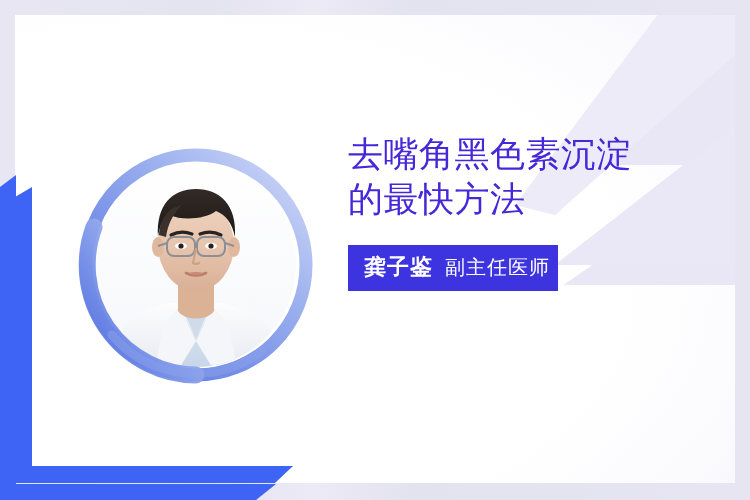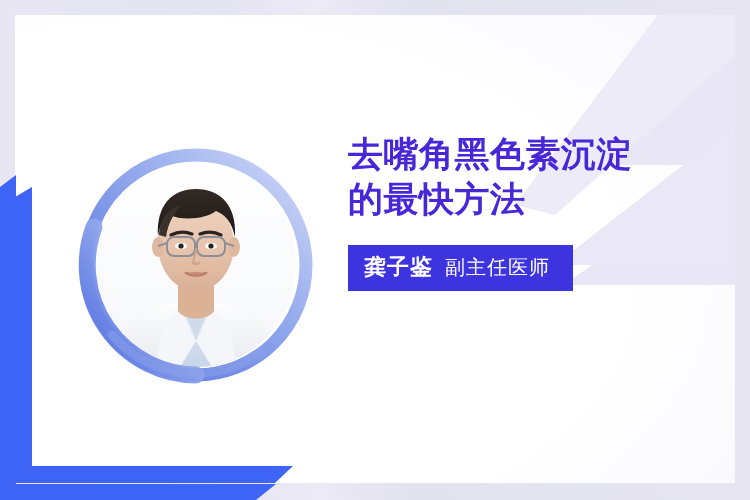--- a/index.html
+++ b/index.html
@@ -110,31 +110,31 @@
     position: absolute;
     left: 333px;
     top: 116px;
     width: 390px;
   }
 
   .title {
     color: #4628d8;
     font-size: 35px;
     line-height: 45px;
-    font-weight: 700;
+    font-weight: 400;
     letter-spacing: 0.5px;
     white-space: pre-line;
     margin: 0;
   }
 
   .badge {
     display: inline-block;
     margin-top: 24px;
     background: #3d34e0;
-    padding: 7px 23px 9px 16px;
+    padding: 7px 8px 9px 16px;
     white-space: nowrap;
   }
   .badge-name {
     color: #ffffff;
     font-size: 22px;
     font-weight: 700;
     letter-spacing: 1px;
   }
   .badge-role {
     color: #ffffff;

